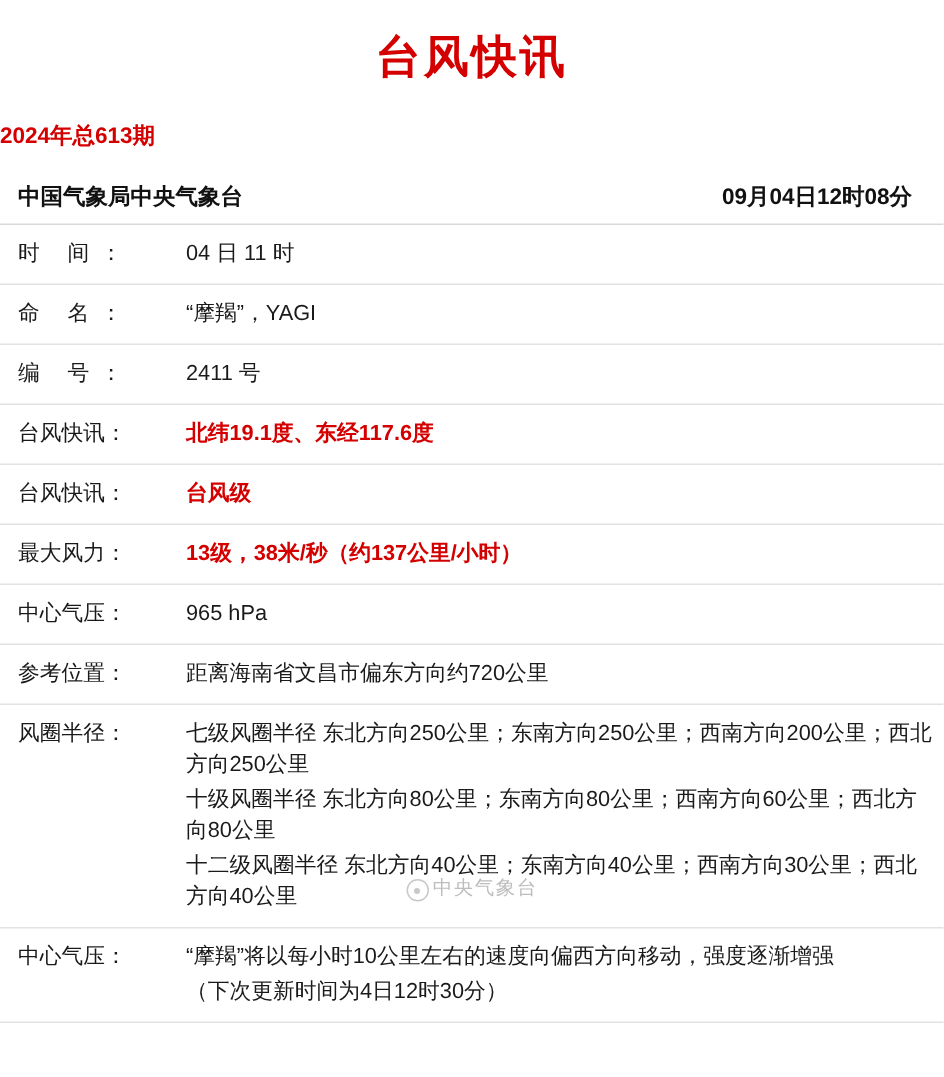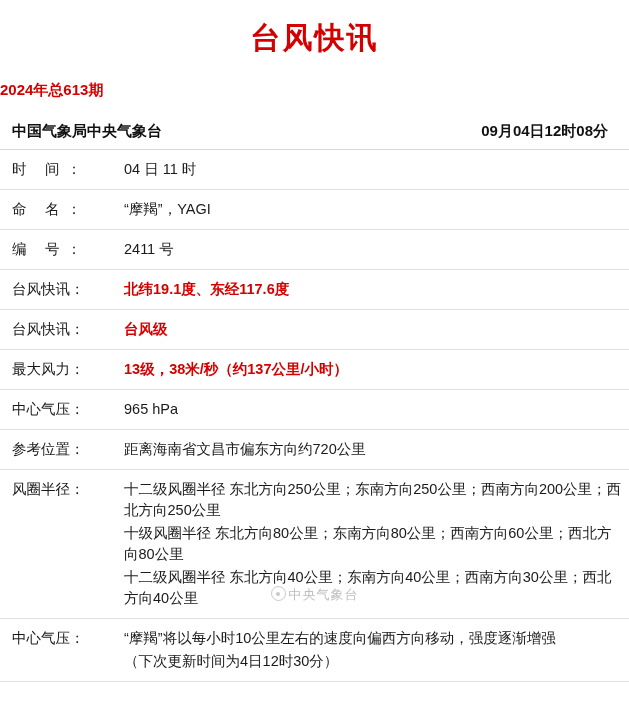--- a/index.html
+++ b/index.html
@@ -100,21 +100,21 @@
     right: 0;
     bottom: 6px;
     text-align: center;
     font-size: 13px;
     color: #bdbdbd;
     letter-spacing: 1px;
     user-select: none;
   }
   .wm-inner {
     display: inline-flex;
-    align-items: flex-start;
+    align-items: flex-end;
     gap: 3px;
   }
   .wm-eye {
     width: 13px;
     height: 13px;
     border: 1.5px solid #c9c9c9;
     border-radius: 50%;
     position: relative;
     display: inline-block;
   }
@@ -175,21 +175,21 @@
       <td class="label">中心气压：</td>
       <td class="value">965 hPa</td>
     </tr>
     <tr>
       <td class="label">参考位置：</td>
       <td class="value">距离海南省文昌市偏东方向约720公里</td>
     </tr>
     <tr>
       <td class="label">风圈半径：</td>
       <td class="value multiline radius-row">
-        <div>十二级风圈半径 东北方向250公里；东南方向250公里；西南方向200公里；西北方向250公里</div>
+        <div>七级风圈半径 东北方向250公里；东南方向250公里；西南方向200公里；西北方向250公里</div>
         <div>十级风圈半径    东北方向80公里；东南方向80公里；西南方向60公里；西北方向80公里</div>
         <div>十二级风圈半径 东北方向40公里；东南方向40公里；西南方向30公里；西北方向40公里</div>
       </td>
     </tr>
     <tr>
       <td class="label">中心气压：</td>
       <td class="value multiline forecast">
         <div>“摩羯”将以每小时10公里左右的速度向偏西方向移动，强度逐渐增强</div>
         <div class="indent">（下次更新时间为4日12时30分）</div>
       </td>

